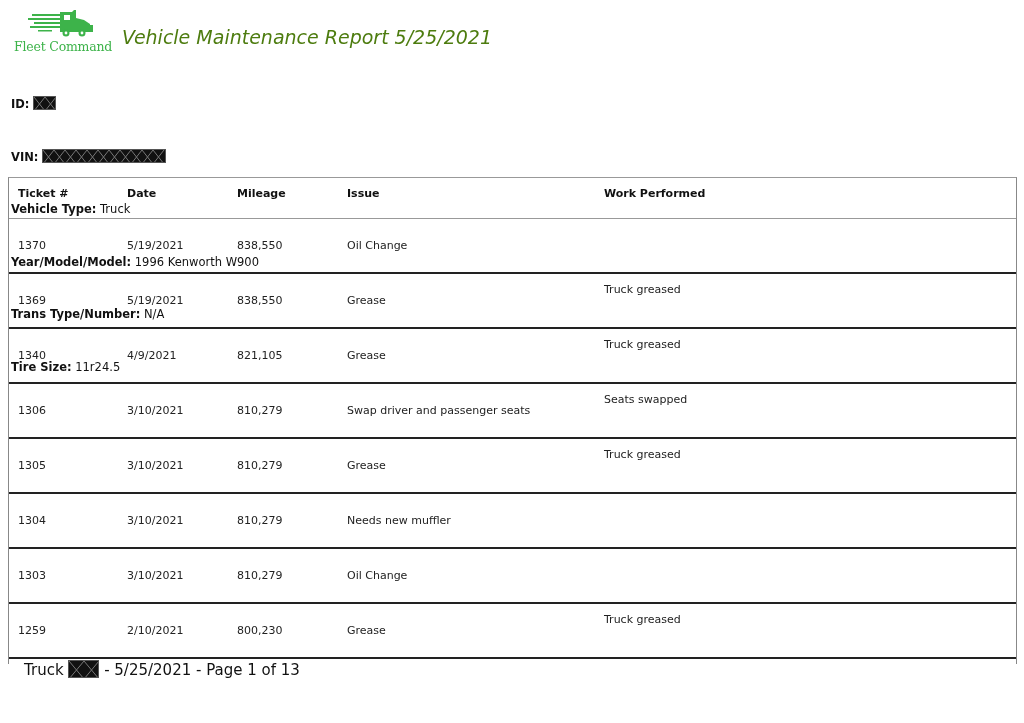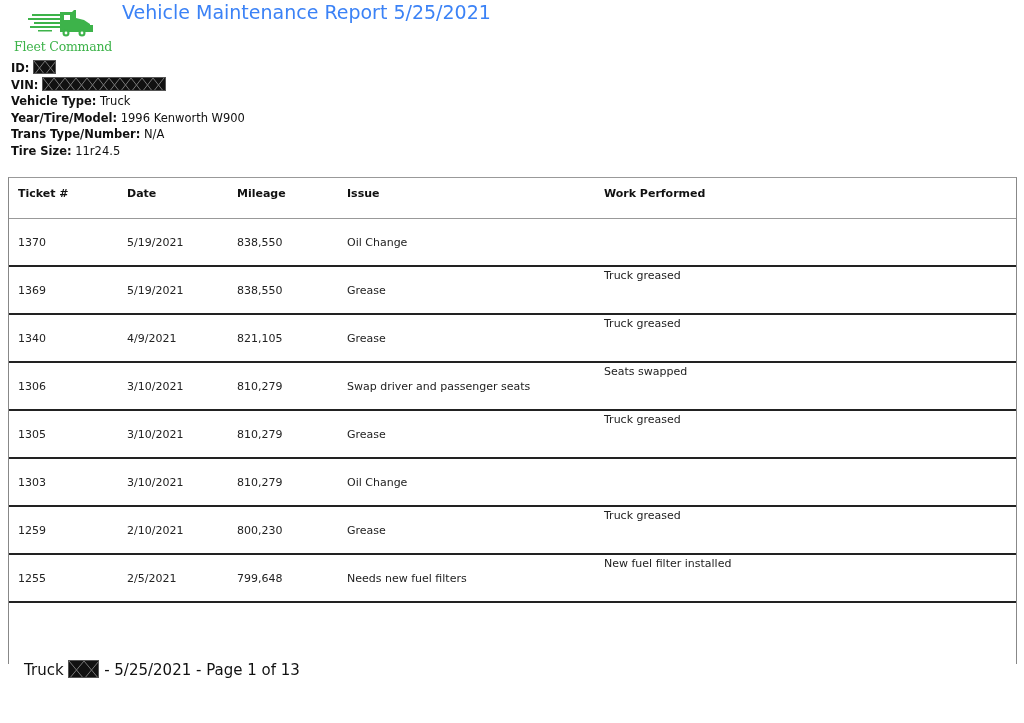--- a/index.html
+++ b/index.html
@@ -9,46 +9,46 @@
     }
     .header { position: absolute; left: 0; top: 0; width: 1024px; height: 58px; }
     .logo { position: absolute; left: 10px; top: 6px; width: 100px; height: 50px; }
     .logo svg { position: absolute; left: 18px; top: 0; }
     .logo-text {
       position: absolute; left: 4px; top: 33px; width: 100px;
       font-family: "DejaVu Serif", serif; font-size: 12.5px; color: #3db34a;
       white-space: nowrap; letter-spacing: -0.2px;
     }
     .title {
-      position: absolute; left: 122px; top: 1px;
-      font-size: 19px; color: #3b82f6; white-space: nowrap;
+      position: absolute; left: 122px; top: 26px;
+      font-size: 19px; color: #4d7c0f; white-space: nowrap; font-style: italic;
     }
     .info { position: absolute; left: 11px; top: 60px; font-size: 11.5px; line-height: 16.5px; }
-    .info-row { white-space: nowrap; height: 16.5px; }
+    .info-row { white-space: nowrap; height: 16.5px; margin-top: 36px; }
     .info-row b { font-weight: bold; }
     .redact {
       display: inline-block; vertical-align: -2px; height: 14px; background: #111;
       border: 1px solid #555; box-sizing: border-box; position: relative; overflow: hidden;
     }
     .redact svg { position: absolute; left: 0; top: 0; }
     .table-wrap {
       position: absolute; left: 8px; top: 177px; width: 1009px; height: 487px;
       border-left: 1.5px solid #888; border-right: 1.5px solid #888; border-top: 1.5px solid #999;
       box-sizing: border-box; overflow: hidden;
     }
     table { border-collapse: collapse; width: 100%; font-size: 11px; table-layout: fixed; }
     th {
       text-align: left; font-weight: bold; height: 31px; padding: 0 0 9px 9px;
       border-bottom: 1.5px solid #999; font-size: 11px; color: #111;
     }
     td {
       height: 44px; padding: 0 0 0 9px; border-bottom: 2px solid #222;
       vertical-align: middle; color: #222; position: relative;
     }
-    td.work { vertical-align: top; padding-top: 2px; }
+    td.work { vertical-align: top; padding-top: 9px; }
     col.c1 { width: 109px; } col.c2 { width: 110px; } col.c3 { width: 110px; }
     col.c4 { width: 257px; } col.c5 { width: auto; }
     .footer {
       position: absolute; left: 24px; top: 660px; font-size: 15px; white-space: nowrap; color: #111;
     }
     .footer .redact { height: 18px; vertical-align: -3px; }
   </style>
 </head>
 <body>
 
@@ -90,21 +90,21 @@
       <svg width="124" height="14">
           <path d="M0 0 L11 14 M11 0 L0 14 M11 0 L22 14 M22 0 L11 14 M22 0 L33 14 M33 0 L22 14 M33 0 L44 14 M44 0 L33 14 M44 0 L55 14 M55 0 L44 14 M55 0 L66 14 M66 0 L55 14 M66 0 L77 14 M77 0 L66 14 M77 0 L88 14 M88 0 L77 14 M88 0 L99 14 M99 0 L88 14 M99 0 L110 14 M110 0 L99 14 M110 0 L121 14 M121 0 L110 14" stroke="#777" stroke-width="1"></path>
         </svg>
     </span>
   </div>
   <div class="info-row">
     <b>Vehicle Type:</b>
     <span>Truck</span>
   </div>
   <div class="info-row">
-    <b>Year/Tire/Model:</b>
+    <b>Year/Model/Model:</b>
     <span>1996 Kenworth W900</span>
   </div>
   <div class="info-row">
     <b>Trans Type/Number:</b>
     <span>N/A</span>
   </div>
   <div class="info-row">
     <b>Tire Size:</b>
     <span>11r24.5</span>
   </div>
@@ -158,20 +158,27 @@
         <td class="work">Seats swapped</td>
       </tr>
       <tr>
         <td>1305</td>
         <td>3/10/2021</td>
         <td>810,279</td>
         <td>Grease</td>
         <td class="work">Truck greased</td>
       </tr>
       <tr>
+        <td>1304</td>
+        <td>3/10/2021</td>
+        <td>810,279</td>
+        <td>Needs new muffler</td>
+        <td class="work"></td>
+      </tr>
+      <tr>
         <td>1303</td>
         <td>3/10/2021</td>
         <td>810,279</td>
         <td>Oil Change</td>
         <td class="work"></td>
       </tr>
       <tr>
         <td>1259</td>
         <td>2/10/2021</td>
         <td>800,230</td>

